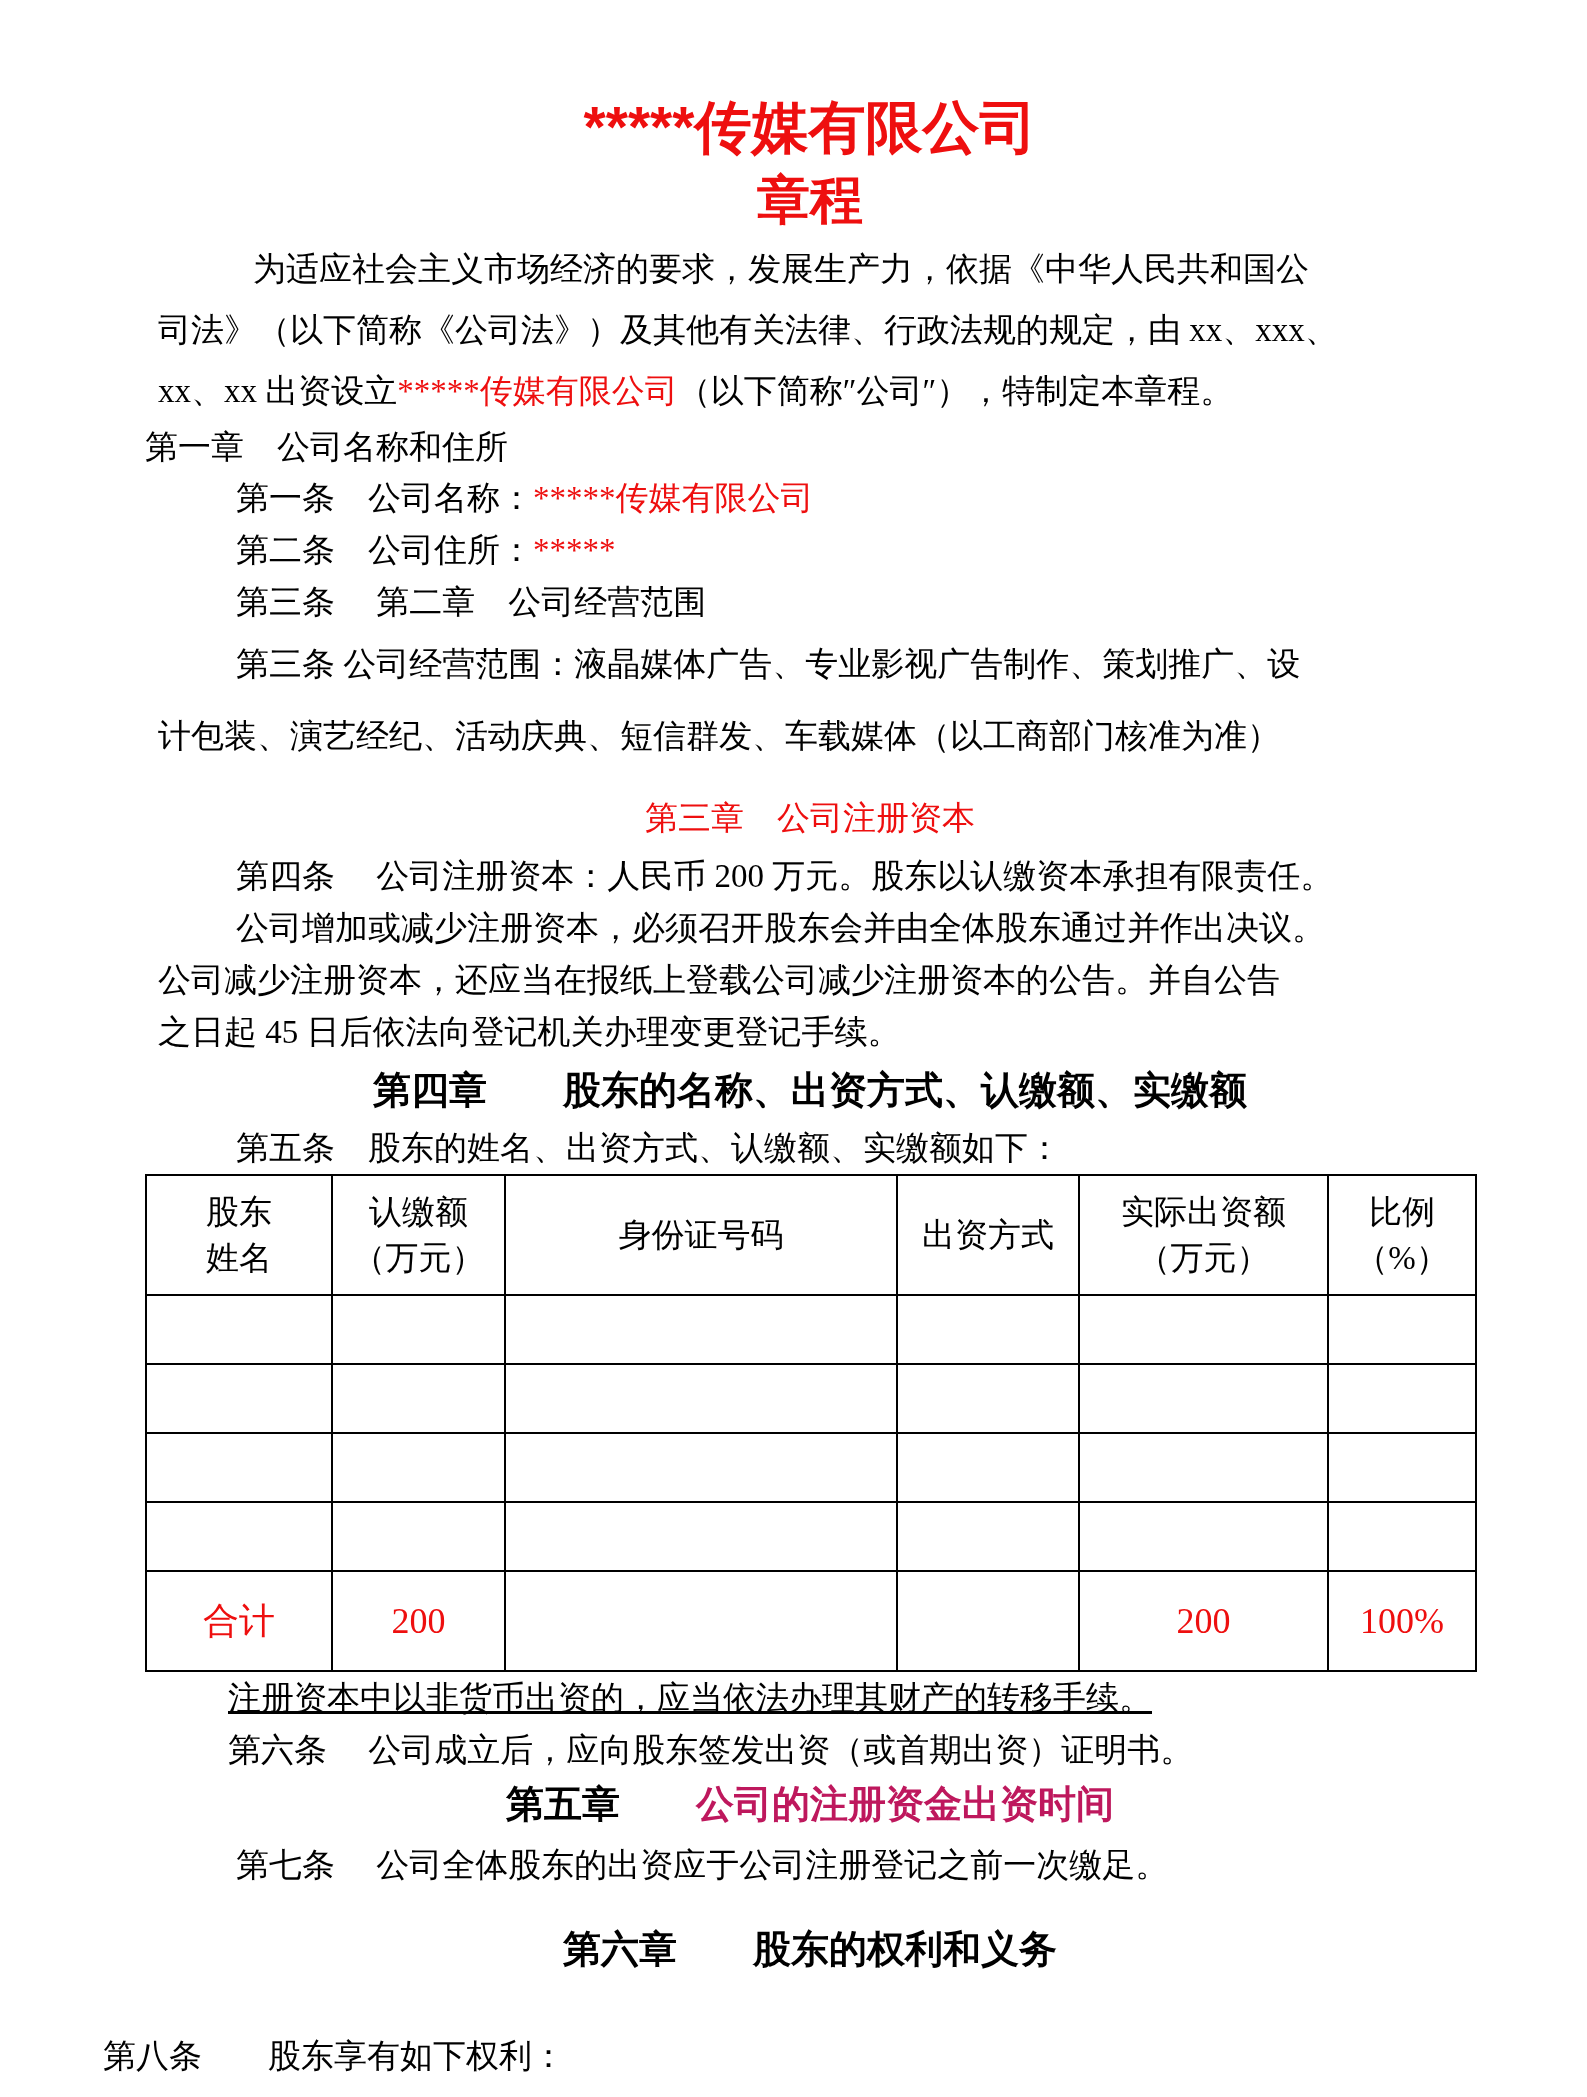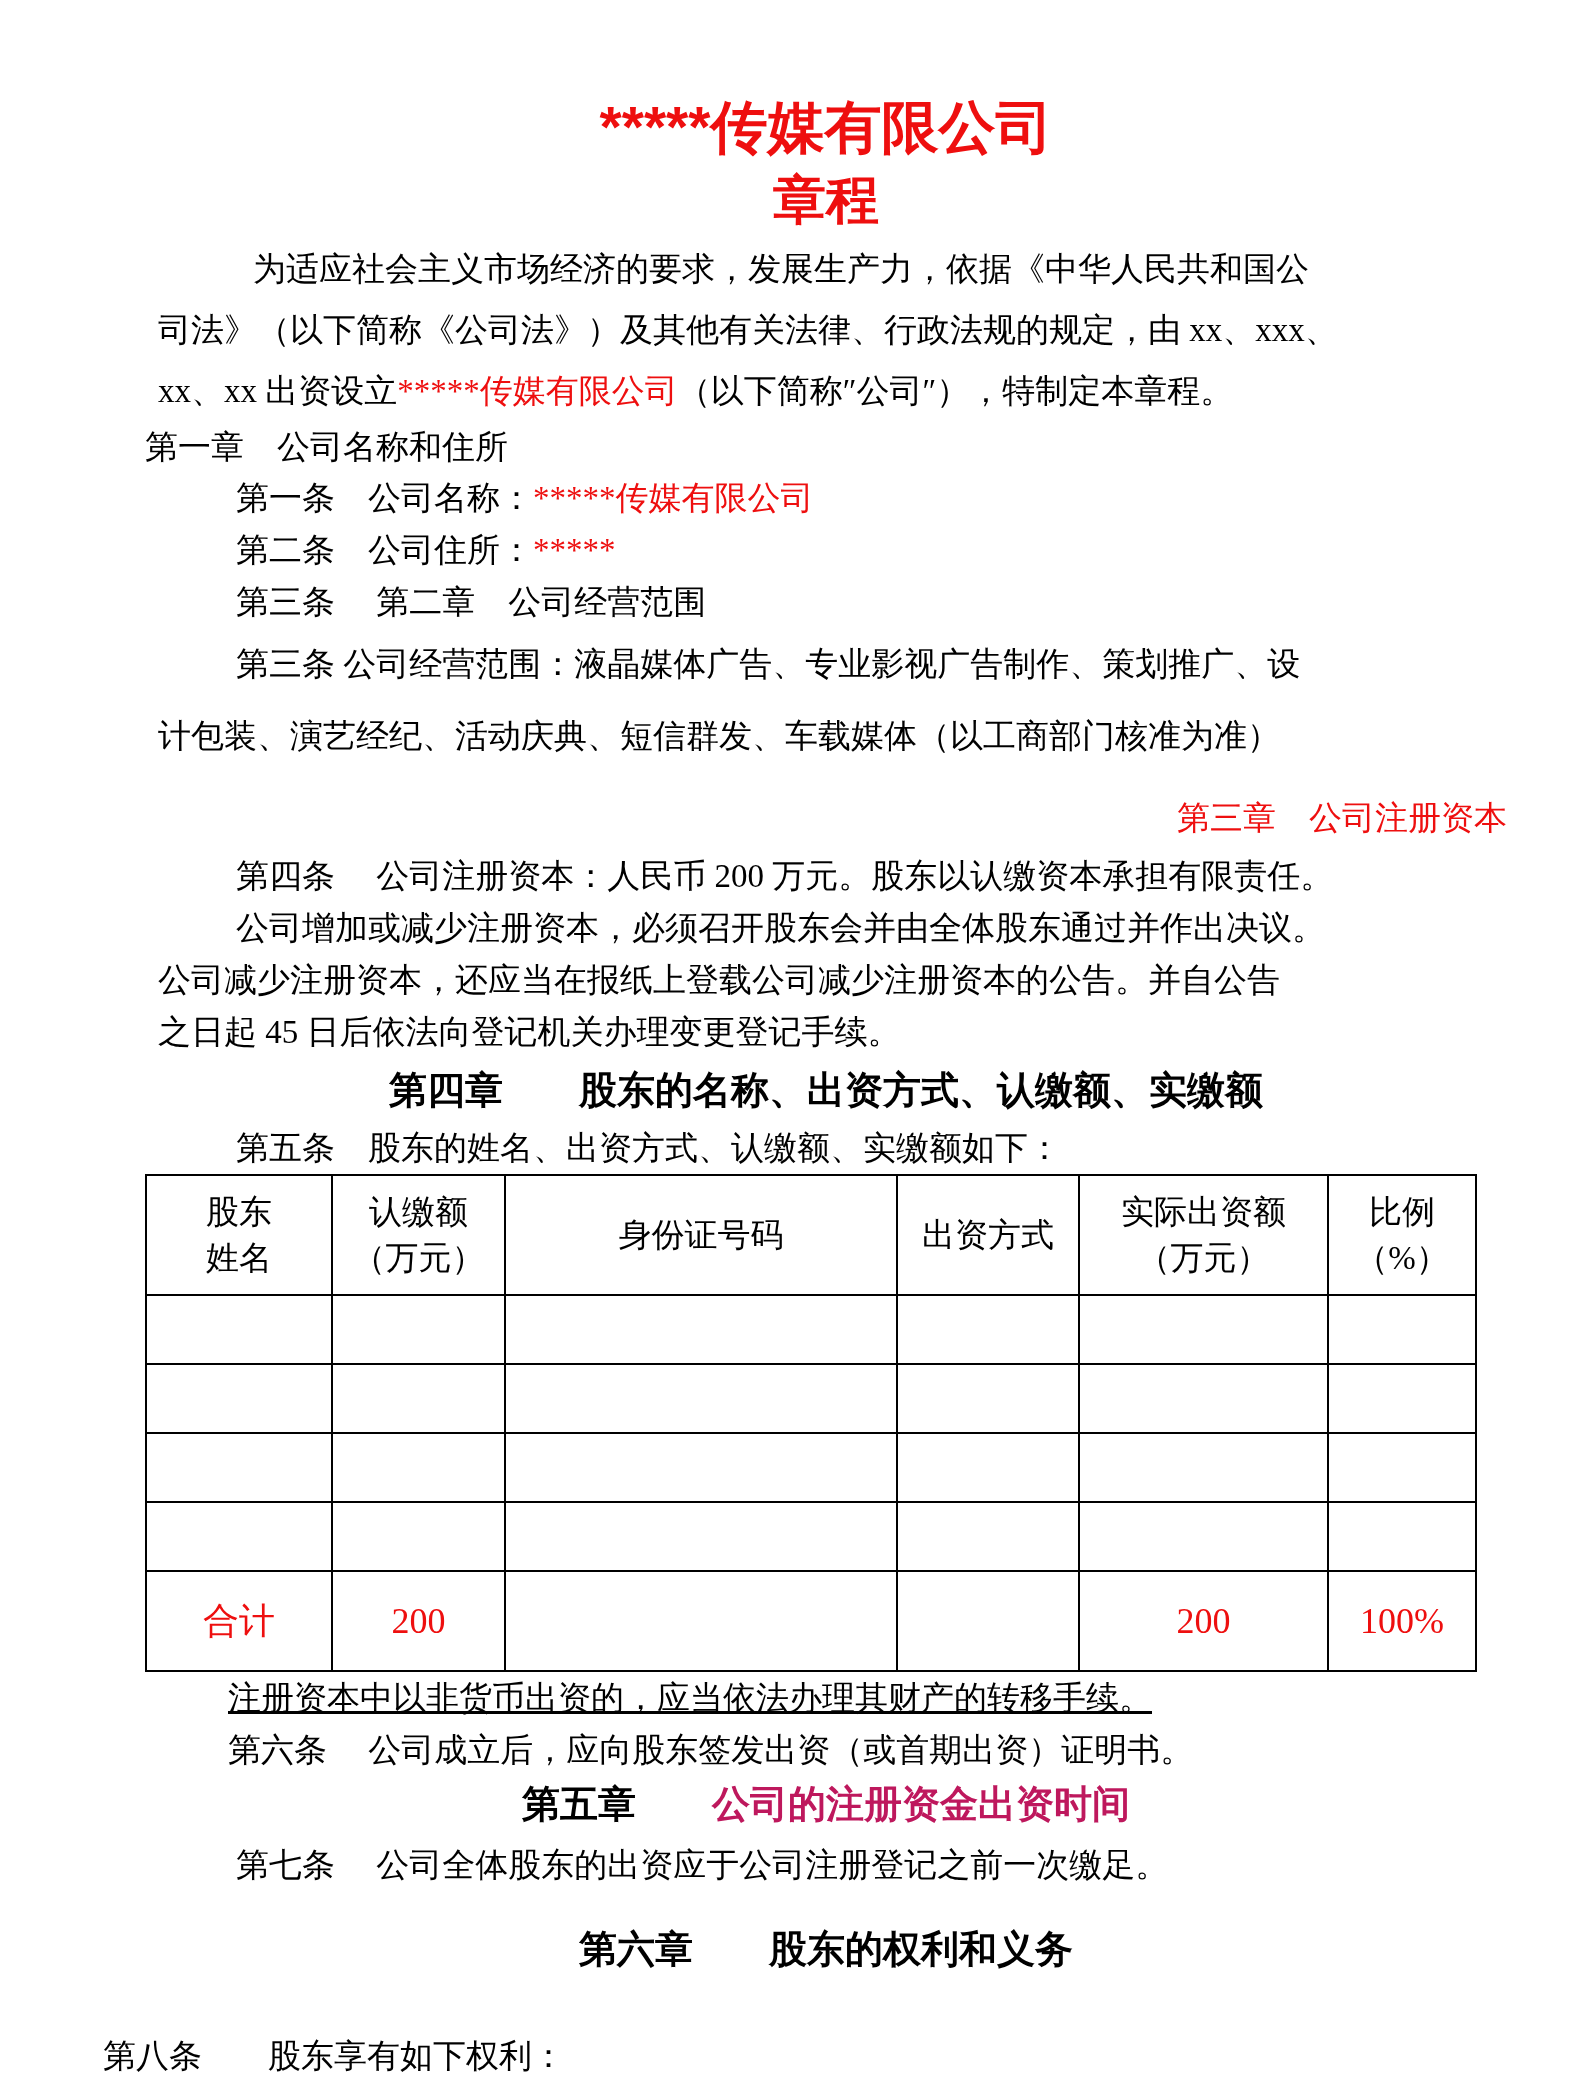--- a/index.html
+++ b/index.html
@@ -2,21 +2,21 @@
 <html><head>
 <meta charset="utf-8">
 <style>
   html,body{margin:0;padding:0;background:#888;}
   .page{
     position:relative;
     width:1587px;height:2097px;
     margin:0 auto;
     background:#ffffff;
     box-sizing:border-box;
-    padding:0 80px 0 145px;
+    padding:0 112px 0 145px;
     overflow:hidden;
     font-family:"Liberation Serif","DejaVu Serif",serif;
     color:#000;
   }
   .red{color:#ee0f0f;}
   .blue{color:#be185d;font-family:Liberation Serif, serif;}
   .title1{
     margin-top:93px;
     font-family:"Liberation Sans","DejaVu Sans",sans-serif;
     font-weight:bold;font-size:57px;line-height:68px;
@@ -29,21 +29,21 @@
     text-align:center;color:#ee0f0f;
   }
   .bodytext{font-size:33px;margin-left:13px;}
   .intro{margin-top:7px;line-height:61px;}
   .indent-first{text-indent:95px;}
   .indent-article{text-indent:78px;}
   .indent-note{text-indent:70px;}
   .chapter-plain{line-height:50px;text-align:left;font-size:33px;}
   .articles{line-height:52px;}
   .scope{line-height:72px;}
-  .ch3-head{margin-top:20px;line-height:52px;text-align:right;font-size:33px;}
+  .ch3-head{margin-top:20px;line-height:52px;text-align:center;font-size:33px;}
   .ch3-block{margin-top:6px;line-height:52px;}
   .big-head{
     font-family:"Liberation Sans","DejaVu Sans",sans-serif;
     font-weight:bold;font-size:38px;line-height:56px;text-align:center;
   }
   .ch4-head{margin-top:4px;}
   .art5{margin-top:4px;line-height:52px;}
   table.shareholders{
     width:1330px;margin-top:0;
     border-collapse:collapse;table-layout:fixed;

